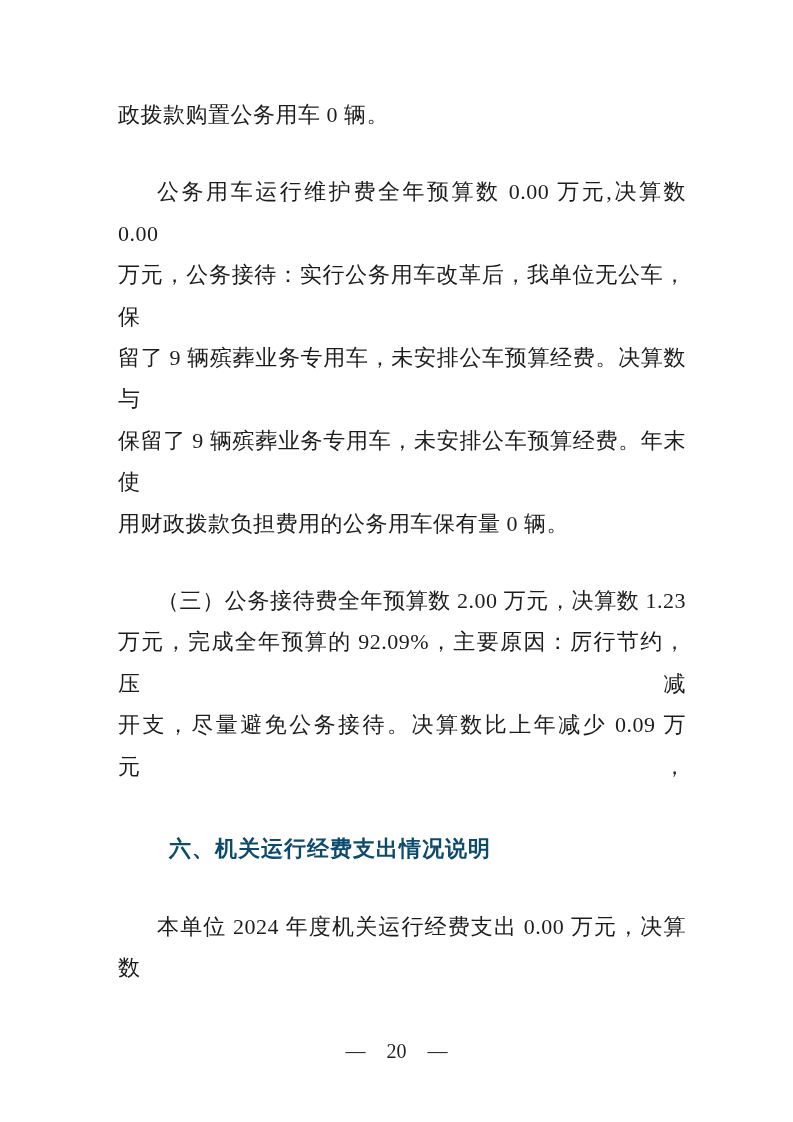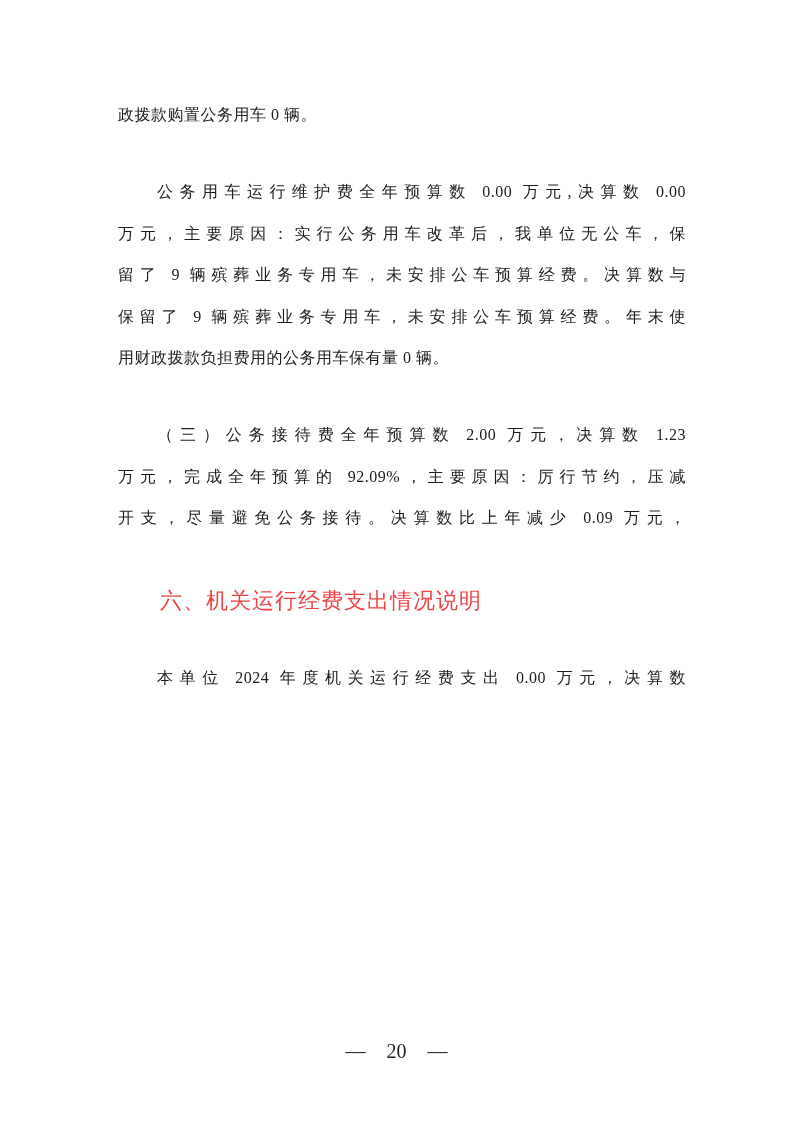--- a/index.html
+++ b/index.html
@@ -15,41 +15,41 @@
     background: #ffffff;
     color: #1c1c1c;
     overflow: hidden;
   }
   .content {
     position: absolute;
     left: 118px; top: 94px;
     width: 568px;
   }
   .line {
-    font-size: 16px;
+    font-size: 22px;
     line-height: 41.4px;
     letter-spacing: 0.5px;
     text-align: justify;
     text-align-last: justify;
   }
   .line.end {
     text-align-last: left;
   }
   .line.indent {
     text-indent: 39px;
     margin-top: 36px;
   }
   .heading {
-    margin: 3px;
+    margin: 12px;
     font-size: 22px;
     line-height: 41.4px;
-    font-weight: normal;
+    font-weight: bold;
     text-indent: 39px;
     letter-spacing: 1px;
-    color: #ef4444;
+    color: #0c4a6e;
     font-family: "Liberation Sans", "DejaVu Sans", sans-serif;
   }
   .heading.gap-before {
     margin-top: 41.4px;
   }
   .page-footer {
     position: absolute;
     left: 0; top: 1038px;
     width: 793px;
     text-align: center;
@@ -68,21 +68,21 @@
 </style>
 </head>
 <body>
 
 <div class="page">
   <main class="content">
 
     <div class="line end">政拨款购置公务用车 0 辆。</div>
 
     <div class="line indent">公务用车运行维护费全年预算数 0.00 万元,决算数 0.00</div>
-    <div class="line">万元，主要原因：实行公务用车改革后，我单位无公车，保</div>
+    <div class="line">万元，公务接待：实行公务用车改革后，我单位无公车，保</div>
     <div class="line">留了 9 辆殡葬业务专用车，未安排公车预算经费。决算数与</div>
     <div class="line">保留了 9 辆殡葬业务专用车，未安排公车预算经费。年末使</div>
     <div class="line end">用财政拨款负担费用的公务用车保有量 0 辆。</div>
 
     <div class="line indent">（三）公务接待费全年预算数 2.00 万元，决算数 1.23</div>
     <div class="line">万元，完成全年预算的 92.09%，主要原因：厉行节约，压减</div>
     <div class="line">开支，尽量避免公务接待。决算数比上年减少 0.09 万元，</div>
 
     <h2 class="heading gap-before">六、机关运行经费支出情况说明</h2>
 

